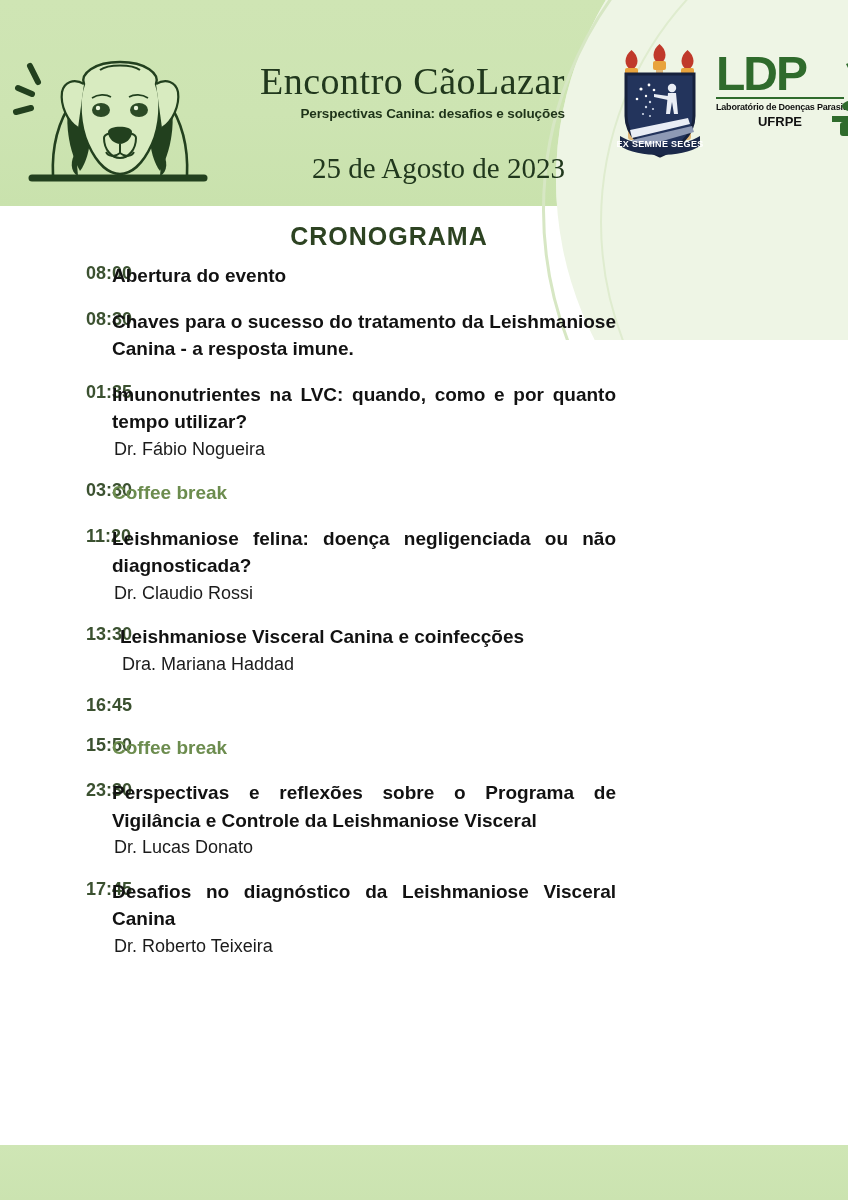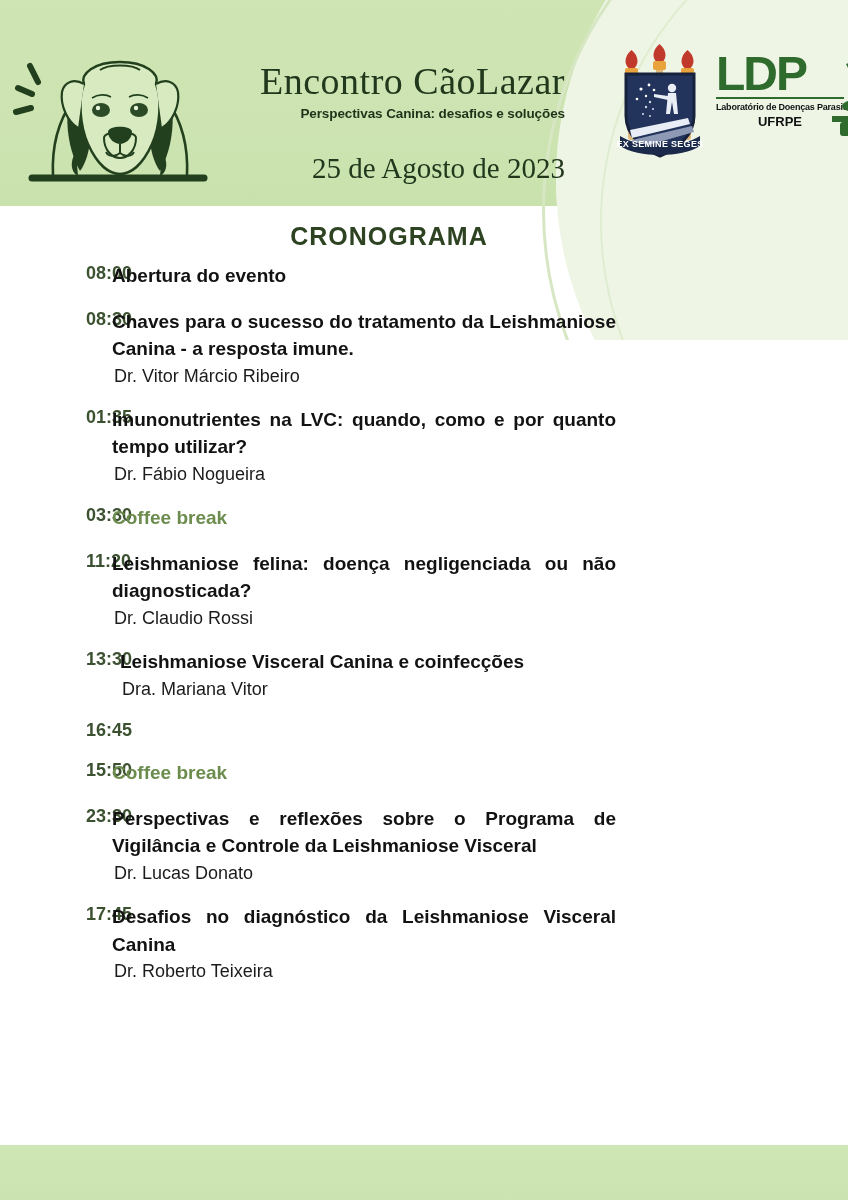--- a/index.html
+++ b/index.html
@@ -391,21 +391,20 @@
       <div class="row">
         <div class="time">08:00</div>
         <div class="content">
           <div class="talk-title nowrap-single">Abertura do evento</div>
         </div>
       </div>
       <div class="row">
         <div class="time">08:30</div>
         <div class="content">
           <div class="talk-title">Chaves para o sucesso do tratamento da Leishmaniose Canina - a resposta imune.</div>
-          <div class="speaker">Dr. Vitor Márcio Ribeiro</div>
         </div>
       </div>
       <div class="row">
         <div class="time">01:35</div>
         <div class="content">
           <div class="talk-title">Imunonutrientes na LVC: quando, como e por quanto tempo utilizar?</div>
           <div class="speaker">Dr. Fábio Nogueira</div>
         </div>
       </div>
       <div class="row">
@@ -418,21 +417,21 @@
         <div class="time">11:20</div>
         <div class="content">
           <div class="talk-title">Leishmaniose felina: doença negligenciada ou não diagnosticada?</div>
           <div class="speaker">Dr. Claudio Rossi</div>
         </div>
       </div>
       <div class="row indented">
         <div class="time">13:30</div>
         <div class="content">
           <div class="talk-title nowrap-single">Leishmaniose Visceral Canina e coinfecções</div>
-          <div class="speaker">Dra. Mariana Vitor</div>
+          <div class="speaker">Dra. Mariana Haddad</div>
         </div>
       </div>
       <div class="row">
         <div class="time">16:45</div>
       </div>
       <div class="row">
         <div class="time">15:50</div>
         <div class="content">
           <div class="talk-title break nowrap-single">Coffee break</div>
         </div>

